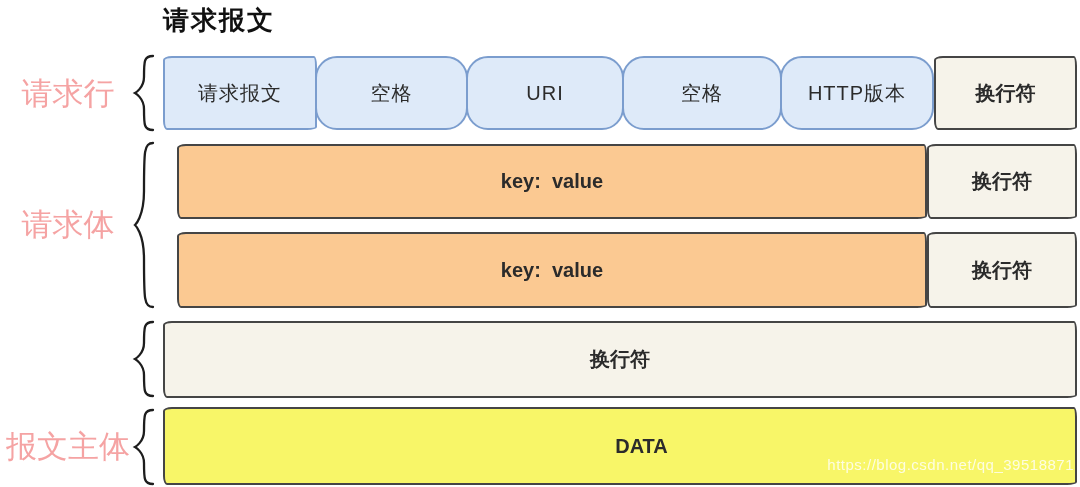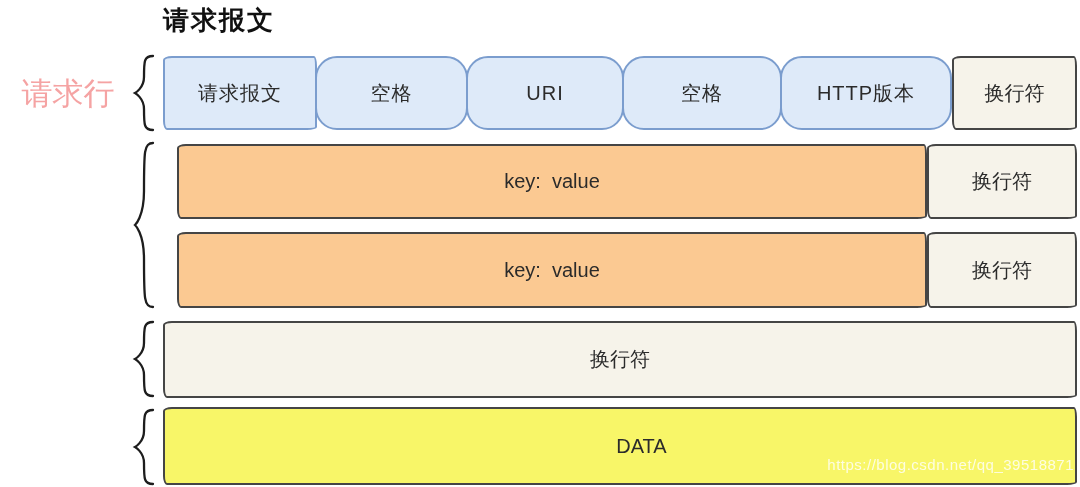--- a/index.html
+++ b/index.html
@@ -47,21 +47,21 @@
     white-space: pre;
     
     border-radius: 9px 3px 10px 4px / 4px 10px 3px 9px;
   }
   .blue {
     background: var(--blue-fill, #DEEAF9);
     border: 2px solid var(--blue-border, #7B9DCE);
     letter-spacing: 1px;
   }
   .blue + .blue { margin-left: -2px; border-radius: 22px; }
-  .dark-border { border: 2px solid var(--sketch-border, #454545); }
+  .dark-border { border: 2px solid var(--sketch-border, #454545); font-weight: bold; }
   .orange { background: var(--orange-fill, #FBC992); margin-left: 14px; }
   .beige  { background: var(--beige-fill, #F6F3EA); }
   .yellow { background: var(--yellow-fill, #F8F668); padding-left: 43px; }
   .grow { flex: 1 1 auto; }
 
   .watermark {
     position: absolute; right: 6px; top: 456px;
     font-size: 15px;
     color: rgba(255, 255, 255, 0.8);
     letter-spacing: 0.5px;
@@ -69,40 +69,42 @@
   }
 </style>
 </head>
 <body>
 
 <div class="stage">
 
   <div class="title">请求报文</div>
 
   <div class="sec-label" style="top:76px">请求行</div>
+  <div class="sec-label" style="top:207px">请求体</div>
+  <div class="sec-label wide" style="top:429px">报文主体</div>
 
   <svg class="brace" style="left:130px; top:54px" width="28" height="78" viewBox="0 0 28 78">
     <path d="M23 2 C14 2 14 7 14 23 C14 34 5 39 5 39 C5 39 14 44 14 55 C14 71 14 76 23 76"></path>
   </svg>
   <svg class="brace" style="left:130px; top:141px" width="28" height="168" viewBox="0 0 28 168">
     <path d="M23 2 C14 2 14 10 14 50 C14 76 5 84 5 84 C5 84 14 92 14 118 C14 158 14 166 23 166"></path>
   </svg>
   <svg class="brace" style="left:130px; top:320px" width="28" height="78" viewBox="0 0 28 78">
     <path d="M23 2 C14 2 14 7 14 23 C14 34 5 39 5 39 C5 39 14 44 14 55 C14 71 14 76 23 76"></path>
   </svg>
   <svg class="brace" style="left:130px; top:408px" width="28" height="78" viewBox="0 0 28 78">
     <path d="M23 2 C14 2 14 7 14 23 C14 34 5 39 5 39 C5 39 14 44 14 55 C14 71 14 76 23 76"></path>
   </svg>
 
   <div class="row" style="top:56px; height:74px">
     <div class="cell blue" style="width:154px">请求报文</div>
     <div class="cell blue" style="width:153px">空格</div>
     <div class="cell blue" style="width:158px">URI</div>
     <div class="cell blue" style="width:160px">空格</div>
-    <div class="cell blue" style="width:172px">HTTP版本</div>
+    <div class="cell blue" style="width:154px">HTTP版本</div>
     <div class="cell beige dark-border grow">换行符</div>
   </div>
 
   <div class="row" style="top:144px; height:75px">
     <div class="cell orange dark-border grow">key:  value</div>
     <div class="cell beige dark-border" style="width:150px">换行符</div>
   </div>
 
   <div class="row" style="top:232px; height:76px">
     <div class="cell orange dark-border grow">key:  value</div>

